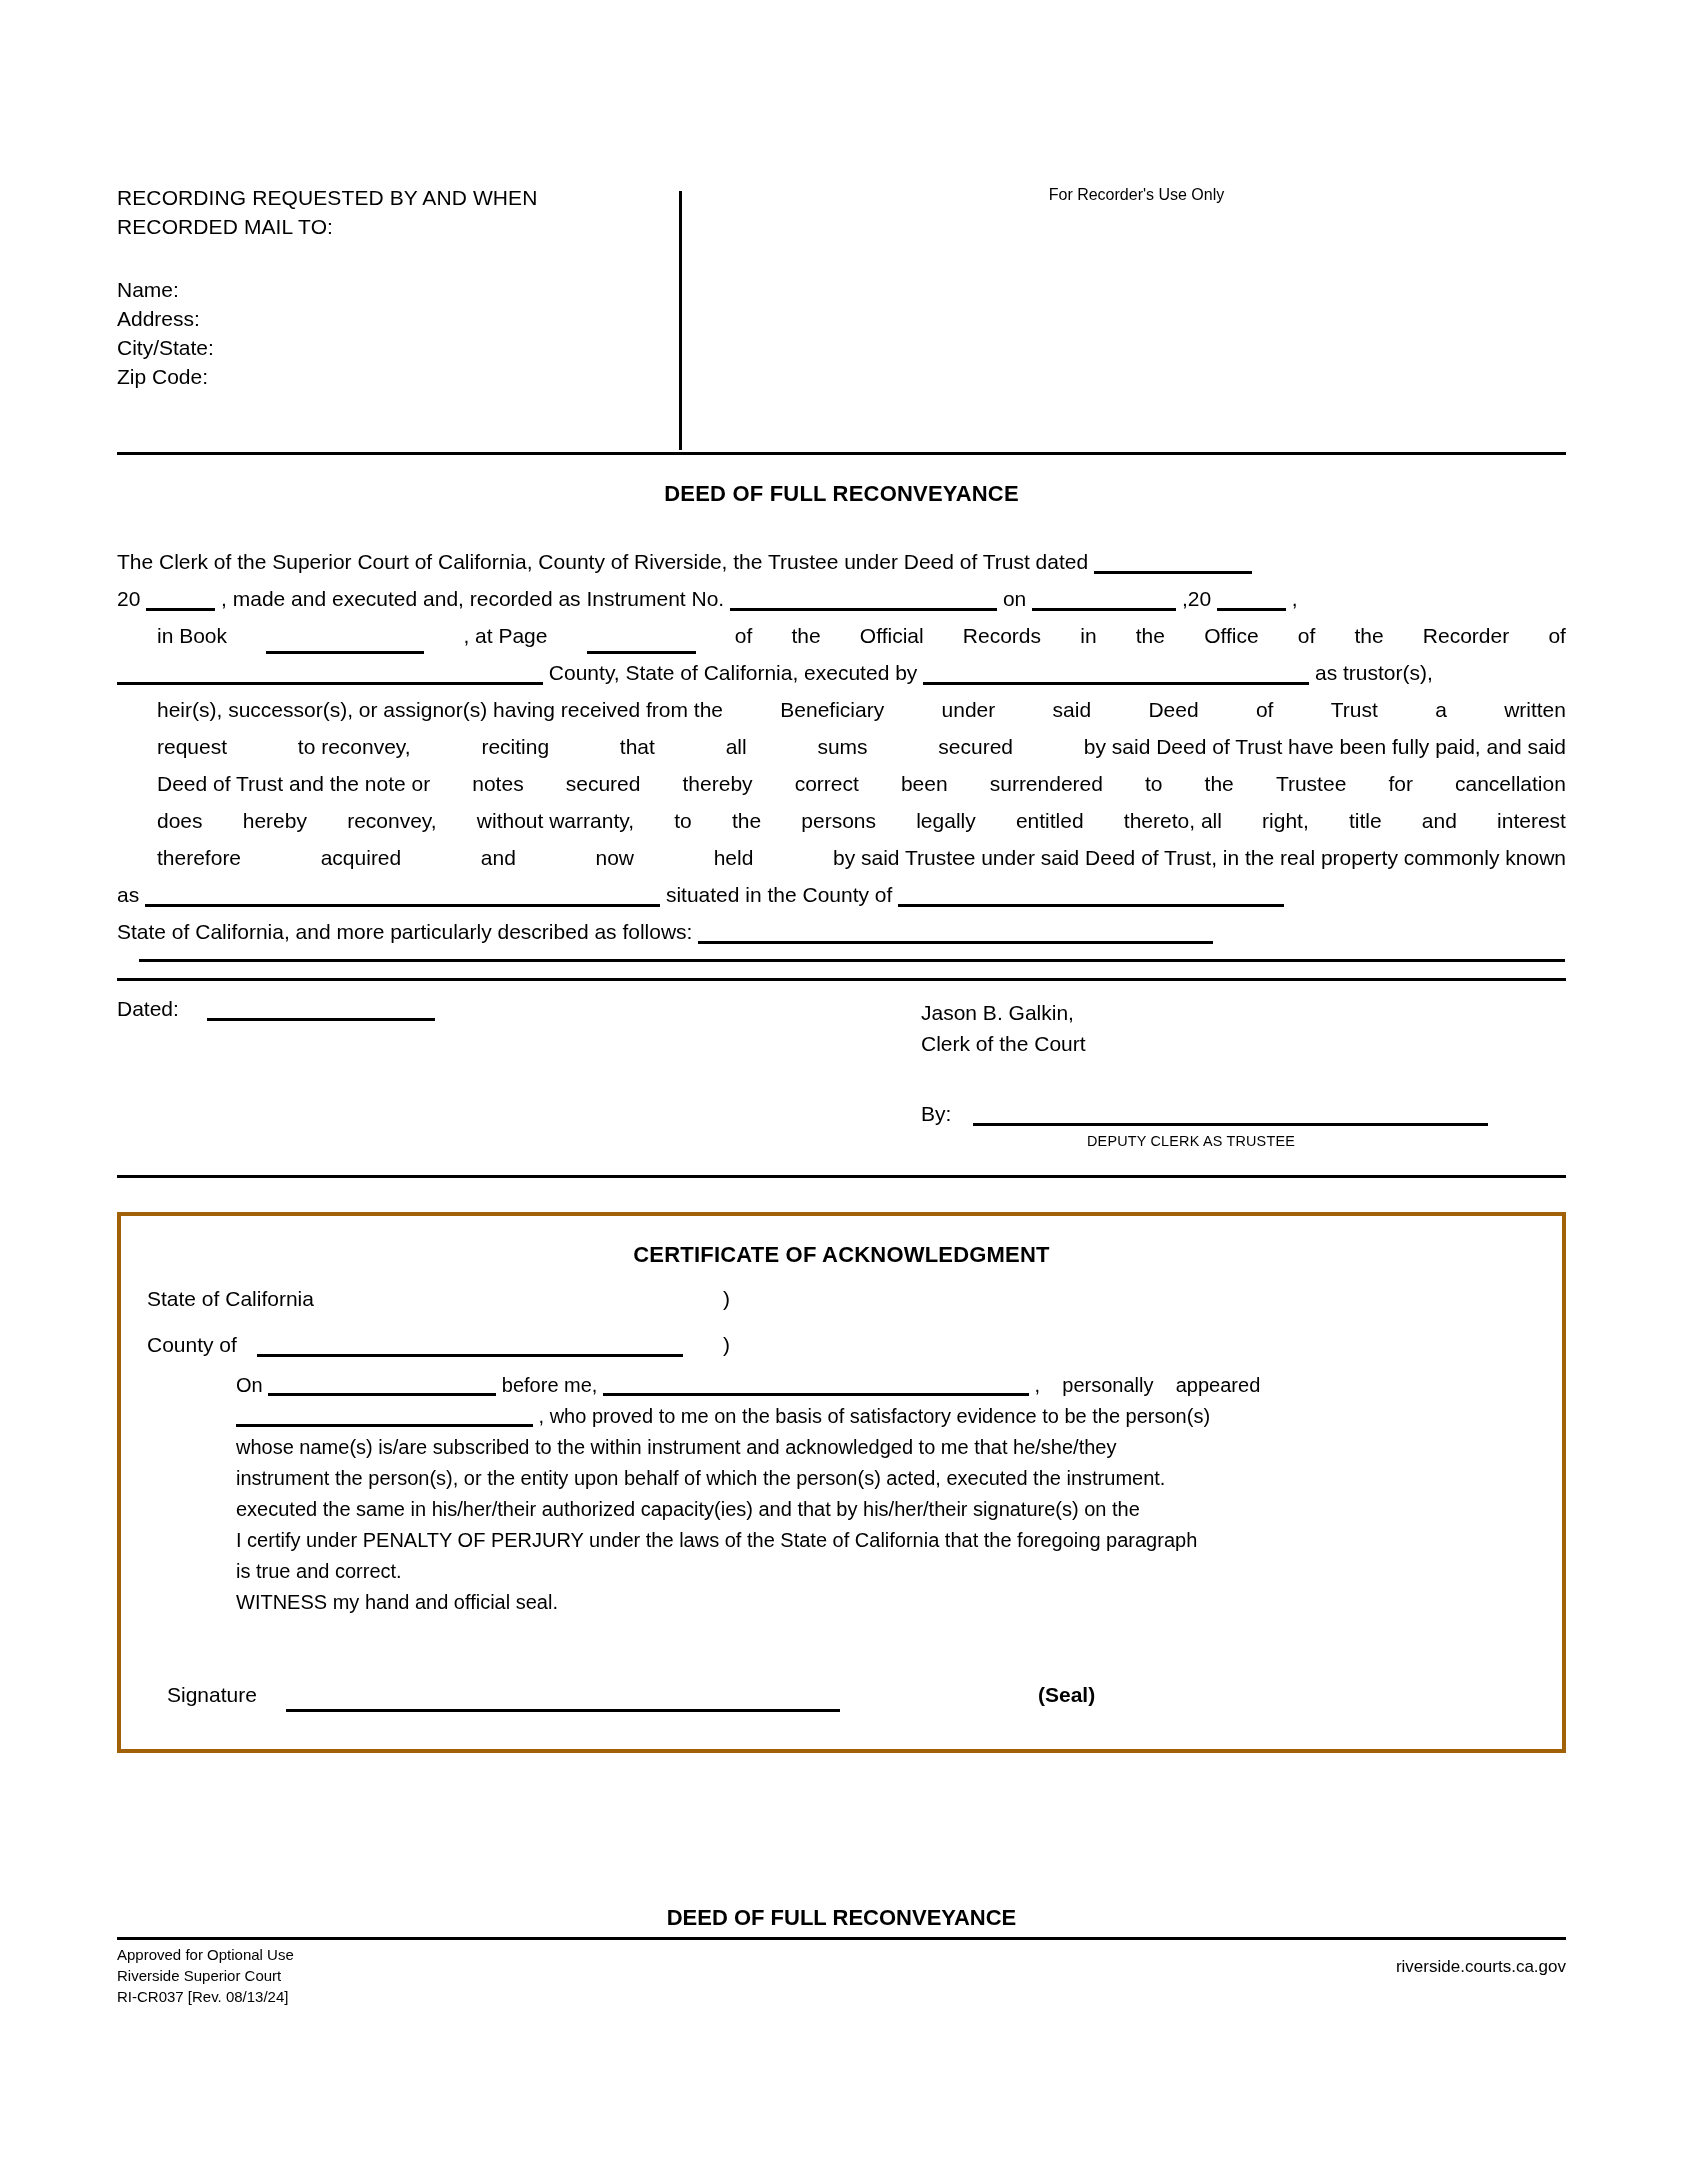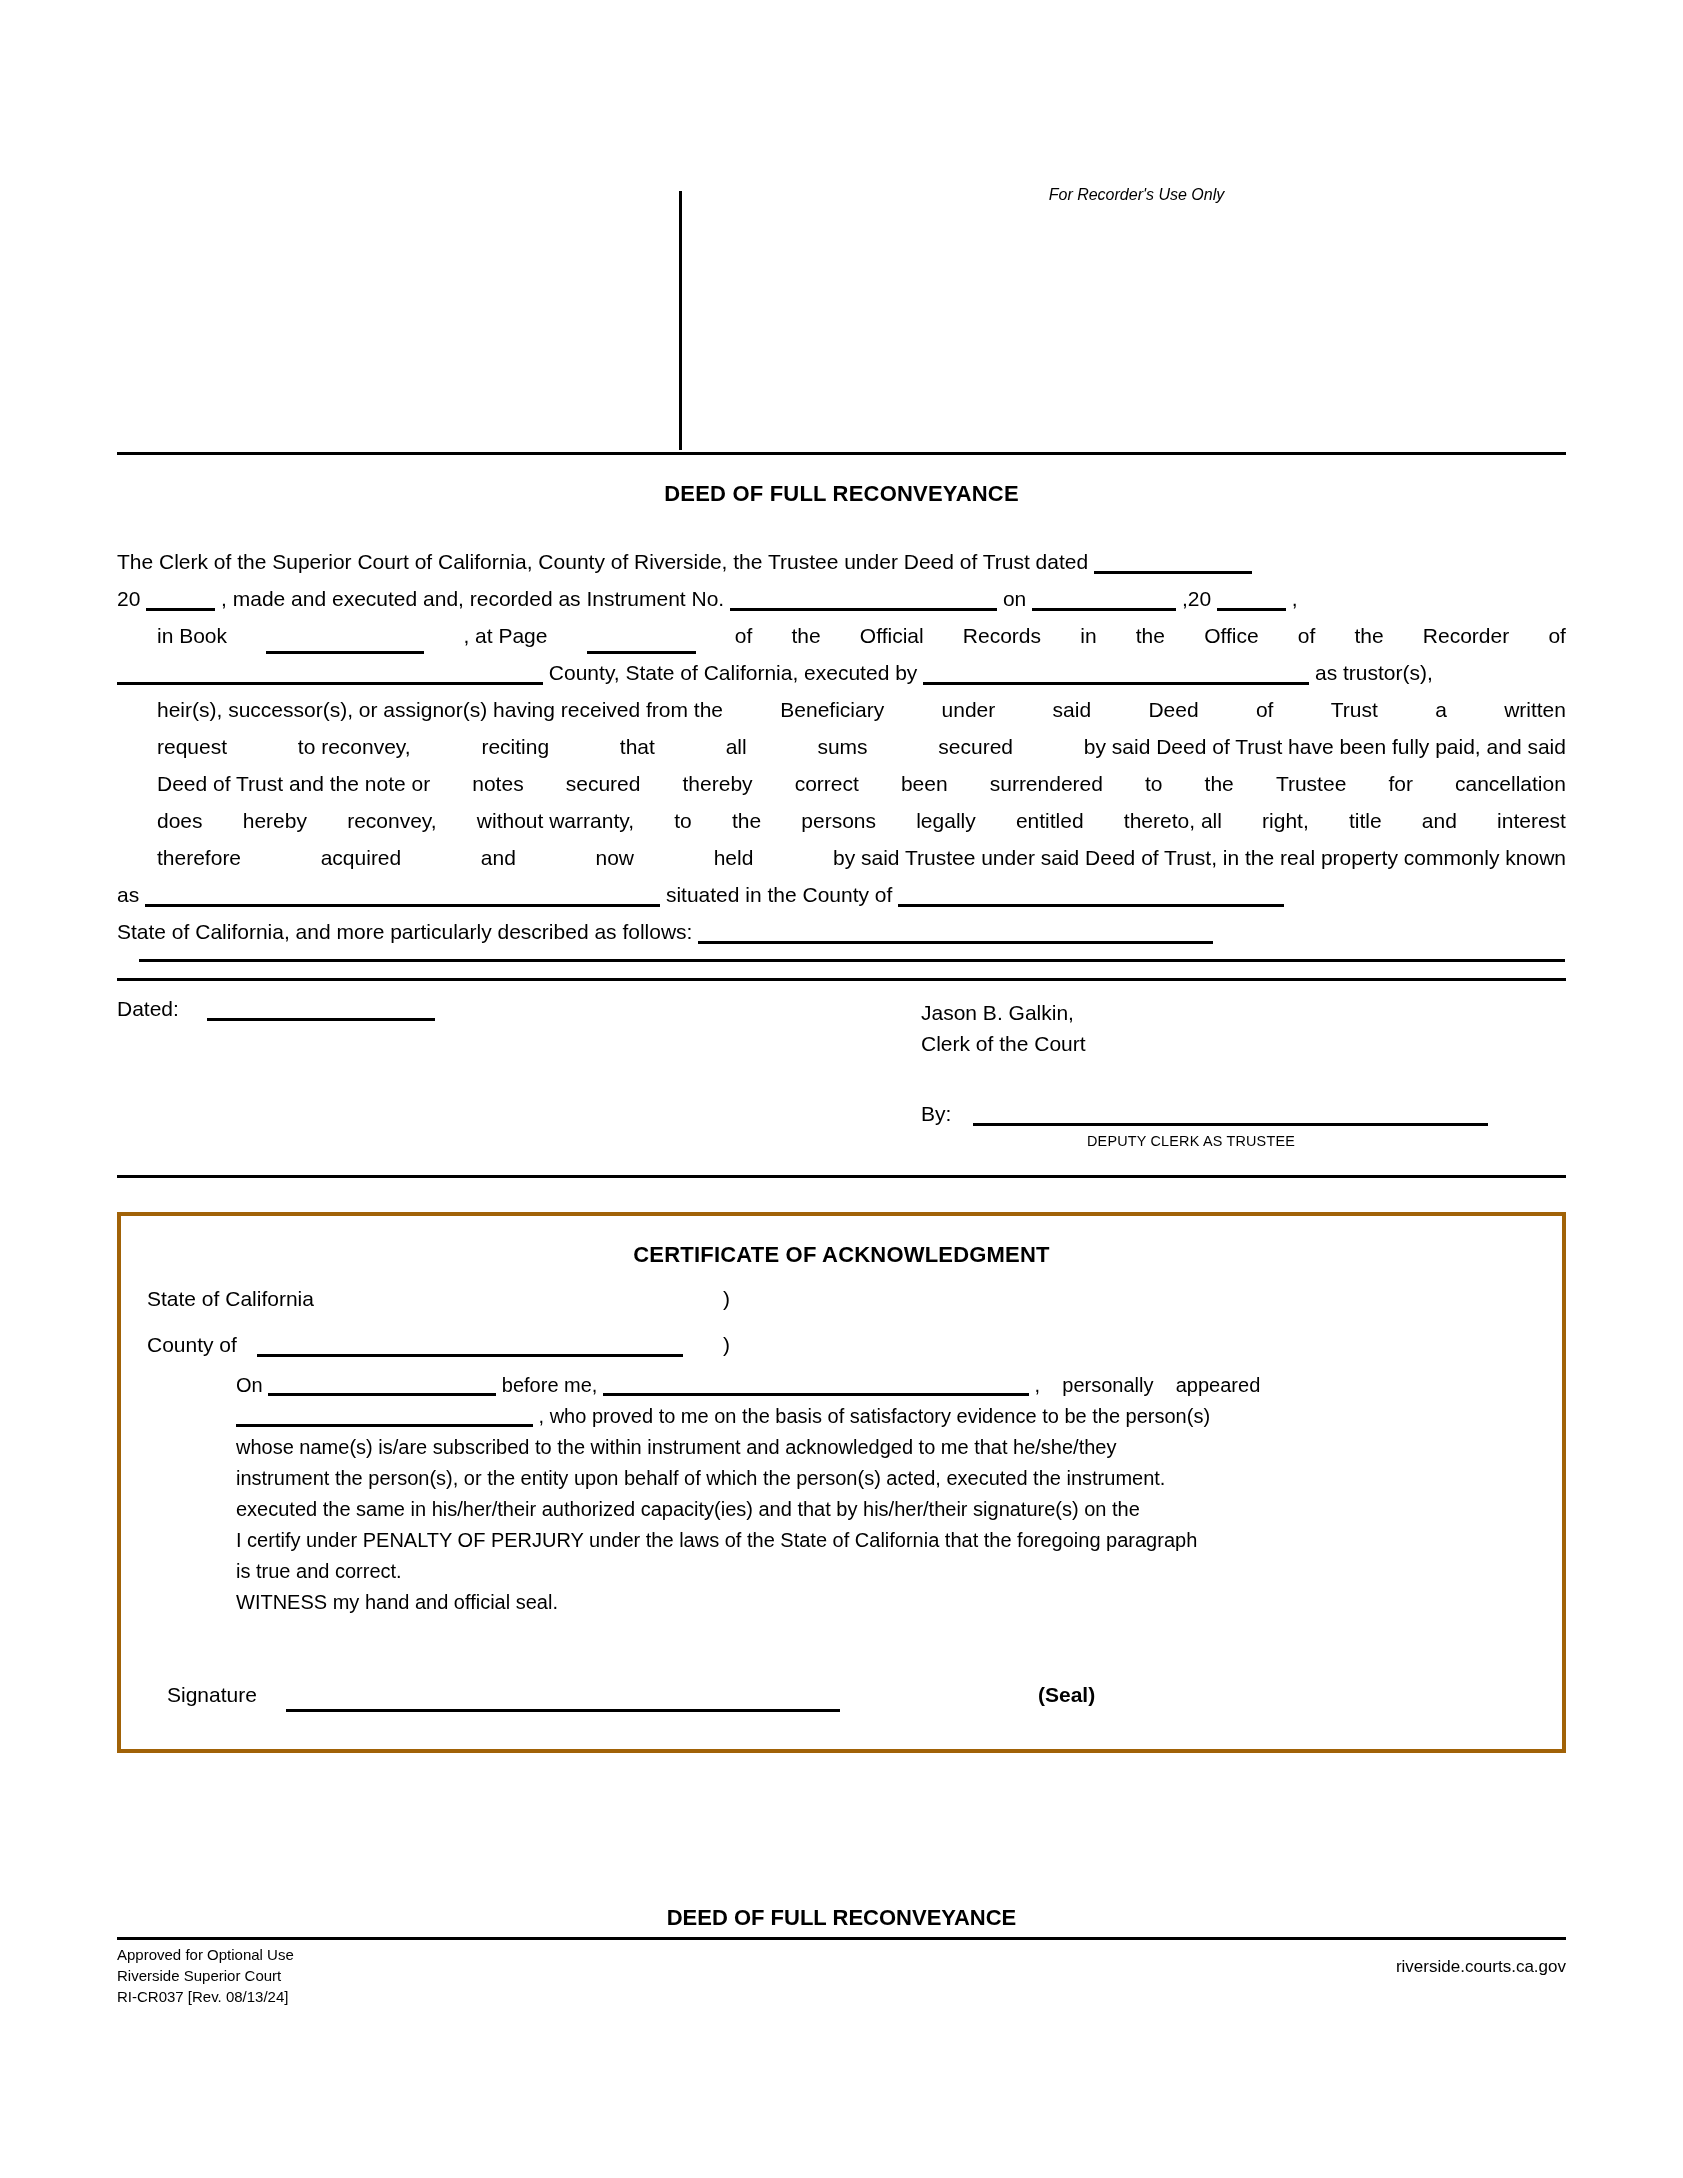--- a/index.html
+++ b/index.html
@@ -57,21 +57,20 @@
   }
   .rec-right {
     position: absolute;
     left: 594px;
     top: 0;
     width: 851px;
     text-align: center;
   }
   .rec-use-only {
     font-size: 16px;
-    font-style: italic;
     padding-top: 3px;
   }
 
   
   .doc-title {
     text-align: center;
     font-size: 22px;
     font-weight: bold;
     margin-top: 26px;
     letter-spacing: 0.2px;
@@ -238,20 +237,32 @@
     font-size: 17px;
   }
 </style>
 </head>
 <body>
 
 <div id="page">
   <div class="sheet">
 
     <div class="rec-header">
+      <div class="rec-left">
+        <div class="rec-title">
+          <div>RECORDING REQUESTED BY AND WHEN</div>
+          <div>RECORDED MAIL TO:</div>
+        </div>
+        <div class="rec-fields">
+          <div>Name:</div>
+          <div>Address:</div>
+          <div>City/State:</div>
+          <div>Zip Code:</div>
+        </div>
+      </div>
       <div class="rec-divider"></div>
       <div class="rec-right">
         <div class="rec-use-only">For Recorder's Use Only</div>
       </div>
     </div>
 
     <div class="doc-title">DEED OF FULL RECONVEYANCE</div>
 
     <div class="body-block">
 

